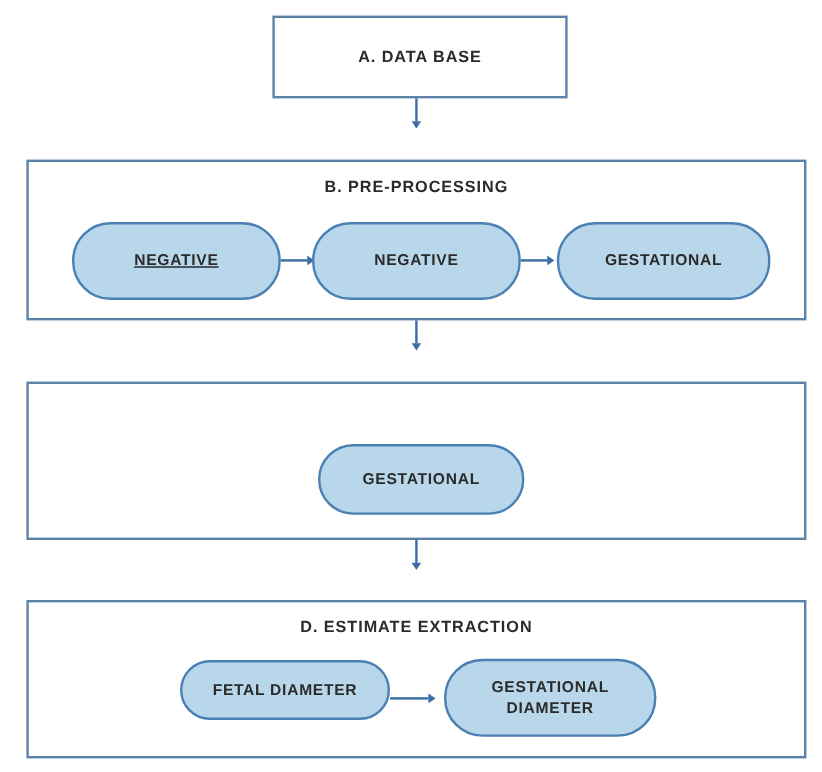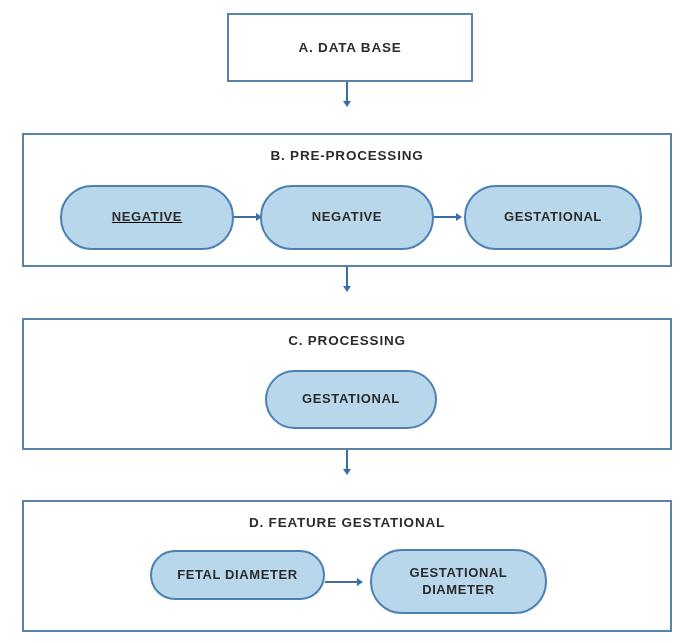--- a/index.html
+++ b/index.html
@@ -134,31 +134,30 @@
     <div class="harrow harrow-b2"></div>
 
     <div class="pill pill-binarization">
       <span class="pill-label">GESTATIONAL</span>
     </div>
   </section>
 
   <div class="varrow varrow-2"></div>
 
   <section class="group group-c">
-    <div class="group-title">C. PROCESSING</div>
 
     <div class="pill pill-segmentation">
       <span class="pill-label">GESTATIONAL</span>
     </div>
   </section>
 
   <div class="varrow varrow-3"></div>
 
   <section class="group group-d">
-    <div class="group-title">D. FEATURE GESTATIONAL</div>
+    <div class="group-title">D. ESTIMATE EXTRACTION</div>
 
     <div class="pill pill-fetal">
       <span class="pill-label">FETAL DIAMETER</span>
     </div>
     <div class="harrow harrow-d1"></div>
 
     <div class="pill pill-gestational">
       <span class="pill-label">GESTATIONAL DIAMETER</span>
     </div>
   </section>

